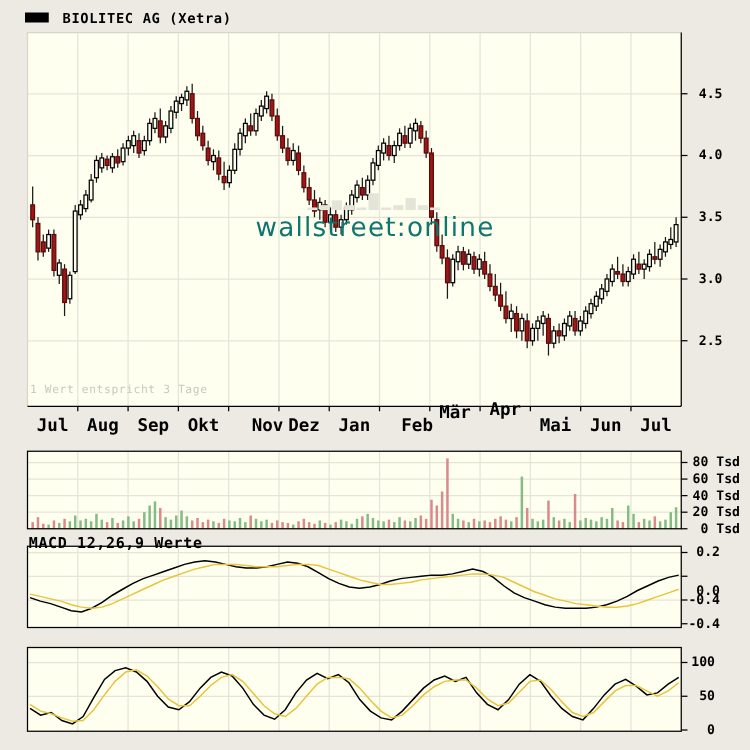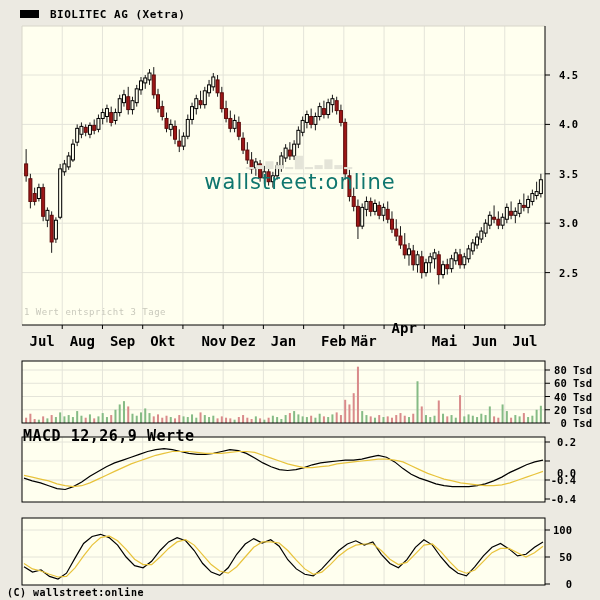--- a/index.html
+++ b/index.html
@@ -9,21 +9,21 @@
   .legend-row{position:absolute;left:20px;top:8px;height:12px;}
   .swatch{position:absolute;left:0;top:2px;width:19px;height:8px;background:#000;}
   .title-text{position:absolute;left:30px;top:0;font-size:11px;font-weight:bold;color:#000;white-space:nowrap;letter-spacing:0.5px;}
   .axis-label{position:absolute;font-size:10.5px;font-weight:bold;color:#000;white-space:nowrap;}
   .axis-label.right{}
   .month-label{position:absolute;font-size:14px;font-weight:bold;color:#000;transform:translateX(-50%);white-space:nowrap;}
   #watermark{position:absolute;left:150px;top:156px;width:300px;text-align:center;pointer-events:none;}
   .wm-logo{font-size:13px;color:#E4E4D8;letter-spacing:2px;line-height:12px;}
   .wm-text{font-family:"DejaVu Sans", sans-serif;font-size:21px;color:#0f766e;letter-spacing:1px;line-height:28px;}
   #main-note{position:absolute;left:24px;top:307px;font-size:9px;color:#C9C9BC;letter-spacing:0.5px;}
-  .panel-label{position:absolute;left:23px;font-size:15px;font-weight:bold;color:#000;letter-spacing:0.5px;}
+  .panel-label{position:absolute;left:23px;font-size:12px;font-weight:bold;color:#000;letter-spacing:0.5px;}
   #macd-label{top:427px;}
   #stoch-label{top:507px;}
   #copyright{position:absolute;left:7px;top:587px;font-size:10px;font-weight:bold;color:#000;letter-spacing:0.5px;}
 </style>
 </head>
 <body>
 
 <div class="page">
   <svg id="chart-svg" width="600" height="600">
       <rect x="22" y="26" width="523" height="299" fill="#FFFFEF"></rect>
@@ -520,21 +520,21 @@
     </div>
   <div id="month-labels">
       <span class="month-label" style="left: 42.1154px; top: 333px;">Jul</span>
       <span class="month-label" style="left: 82.3462px; top: 333px;">Aug</span>
       <span class="month-label" style="left: 122.577px; top: 333px;">Sep</span>
       <span class="month-label" style="left: 162.808px; top: 333px;">Okt</span>
       <span class="month-label" style="left: 203.038px; top: 333px; padding-left: 22px;">Nov</span>
       <span class="month-label" style="left: 243.269px; top: 333px;">Dez</span>
       <span class="month-label" style="left: 283.5px; top: 333px;">Jan</span>
       <span class="month-label" style="left: 323.731px; top: 333px; padding-left: 20px;">Feb</span>
-      <span class="month-label" style="left: 363.962px; top: 333px;">Mär</span>
+      <span class="month-label" style="left: 363.962px; top: 322px;">Mär</span>
       <span class="month-label" style="left: 404.192px; top: 320px; text-align: right;">Apr</span>
       <span class="month-label" style="left: 444.423px; top: 333px;">Mai</span>
       <span class="month-label" style="left: 484.654px; top: 333px;">Jun</span>
       <span class="month-label" style="left: 524.885px; top: 333px;">Jul</span>
     </div>
   <div id="vol-ylabels">
       <span class="axis-label right" style="right: 8px; top: 364px;">80 Tsd</span>
       <span class="axis-label right" style="right: 8px; top: 377.25px;">60 Tsd</span>
       <span class="axis-label right" style="right: 8px; top: 390.5px;">40 Tsd</span>
       <span class="axis-label right" style="right: 8px; top: 403.75px;">20 Tsd</span>
@@ -547,14 +547,13 @@
       <span class="axis-label right" style="right: 24px; top: 493px;">-0.4</span>
     </div>
   <div id="stoch-ylabels">
       <span class="axis-label right" style="right: 28px; top: 524px;">100</span>
       <span class="axis-label right" style="right: 28px; top: 551px;">50</span>
       <span class="axis-label right" style="right: 28px; top: 578px;">0</span>
     </div>
 
   <div id="macd-label" class="panel-label">MACD 12,26,9 Werte</div>
 
-  <div id="copyright">(C) wallstreet:online</div>
 </div>
 
 </body></html>

